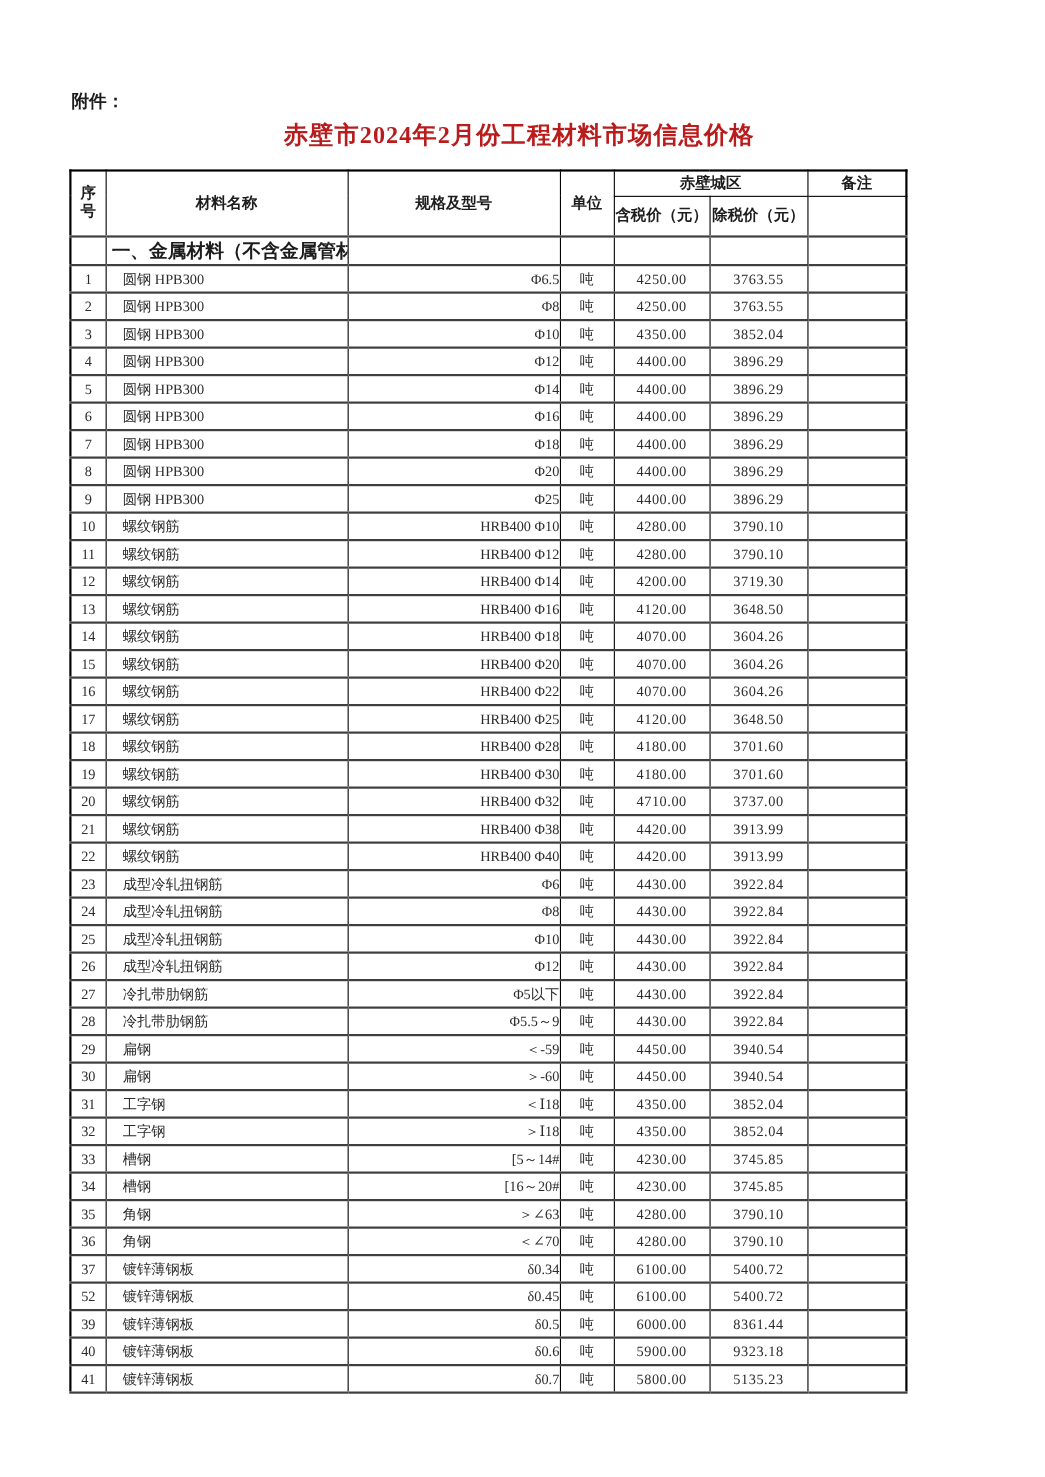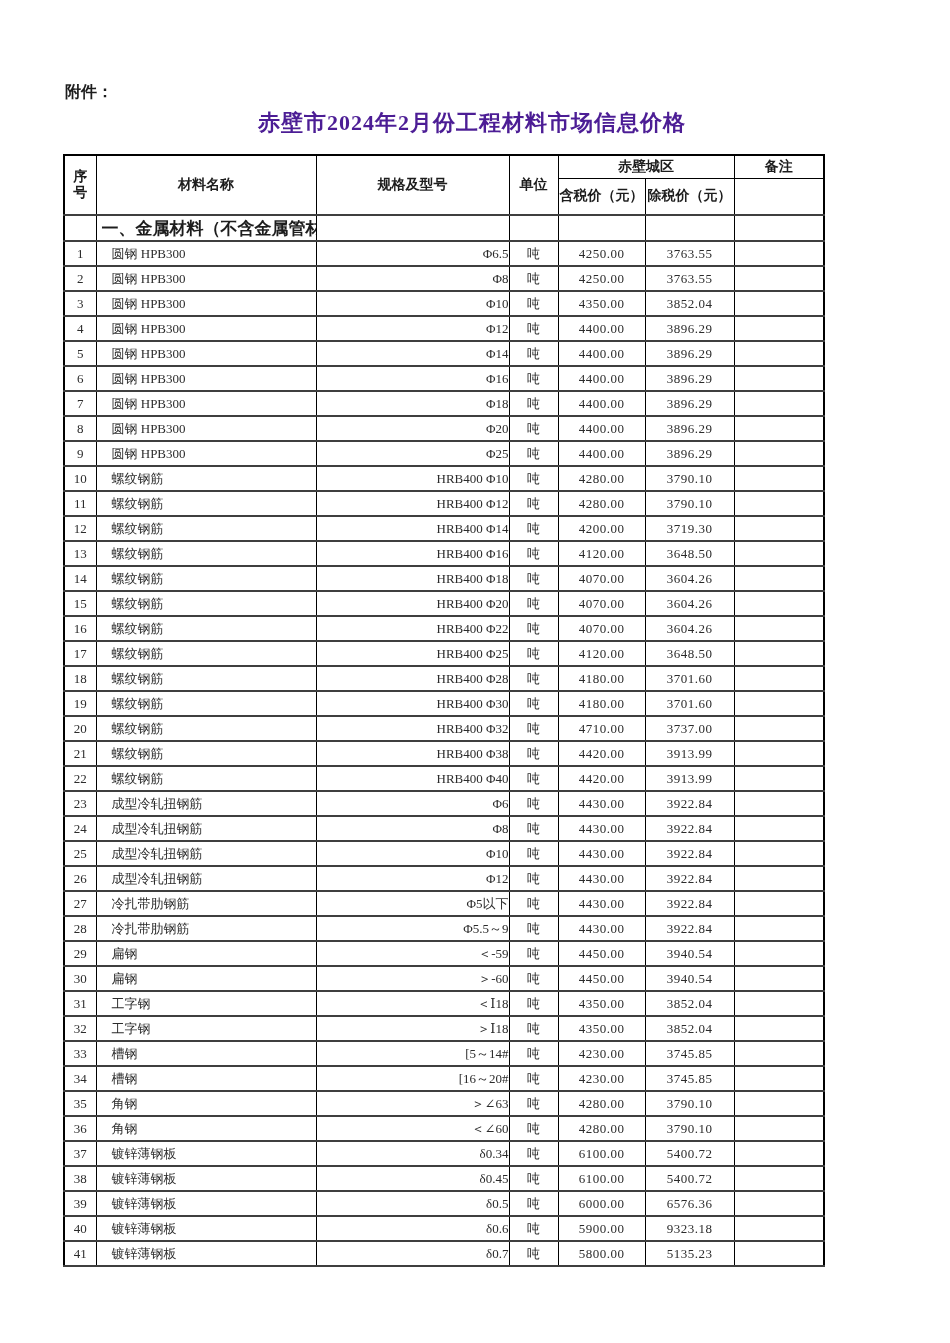--- a/index.html
+++ b/index.html
@@ -22,21 +22,21 @@
     color: #1d1d1d;
   }
   .doc-title {
     position: absolute;
     left: 0;
     top: 108px;
     width: 944px;
     text-align: center;
     font-size: 22px;
     font-weight: bold;
-    color: #4c1d95;
+    color: #b91c1c;
     letter-spacing: 1px;
   }
   table.price-table {
     position: absolute;
     left: 63px;
     top: 154px;
     width: 760px;
     border-collapse: collapse;
     table-layout: fixed;
     border: 2px solid #000000;
@@ -448,51 +448,51 @@
       <td class="cell-name">角钢</td>
       <td class="cell-spec">＞∠63</td>
       <td class="cell-unit">吨</td>
       <td class="cell-incl">4280.00</td>
       <td class="cell-excl">3790.10</td>
       <td class="cell-rmk"></td>
     </tr>
         <tr class="data-row">
       <td class="cell-seq">36</td>
       <td class="cell-name">角钢</td>
-      <td class="cell-spec">＜∠60</td>
+      <td class="cell-spec">＜∠70</td>
       <td class="cell-unit">吨</td>
       <td class="cell-incl">4280.00</td>
       <td class="cell-excl">3790.10</td>
       <td class="cell-rmk"></td>
     </tr>
         <tr class="data-row">
       <td class="cell-seq">37</td>
       <td class="cell-name">镀锌薄钢板</td>
       <td class="cell-spec">δ0.34</td>
       <td class="cell-unit">吨</td>
       <td class="cell-incl">6100.00</td>
       <td class="cell-excl">5400.72</td>
       <td class="cell-rmk"></td>
     </tr>
         <tr class="data-row">
-      <td class="cell-seq">38</td>
+      <td class="cell-seq">52</td>
       <td class="cell-name">镀锌薄钢板</td>
       <td class="cell-spec">δ0.45</td>
       <td class="cell-unit">吨</td>
       <td class="cell-incl">6100.00</td>
       <td class="cell-excl">5400.72</td>
       <td class="cell-rmk"></td>
     </tr>
         <tr class="data-row">
       <td class="cell-seq">39</td>
       <td class="cell-name">镀锌薄钢板</td>
       <td class="cell-spec">δ0.5</td>
       <td class="cell-unit">吨</td>
       <td class="cell-incl">6000.00</td>
-      <td class="cell-excl">6576.36</td>
+      <td class="cell-excl">8361.44</td>
       <td class="cell-rmk"></td>
     </tr>
         <tr class="data-row">
       <td class="cell-seq">40</td>
       <td class="cell-name">镀锌薄钢板</td>
       <td class="cell-spec">δ0.6</td>
       <td class="cell-unit">吨</td>
       <td class="cell-incl">5900.00</td>
       <td class="cell-excl">9323.18</td>
       <td class="cell-rmk"></td>

